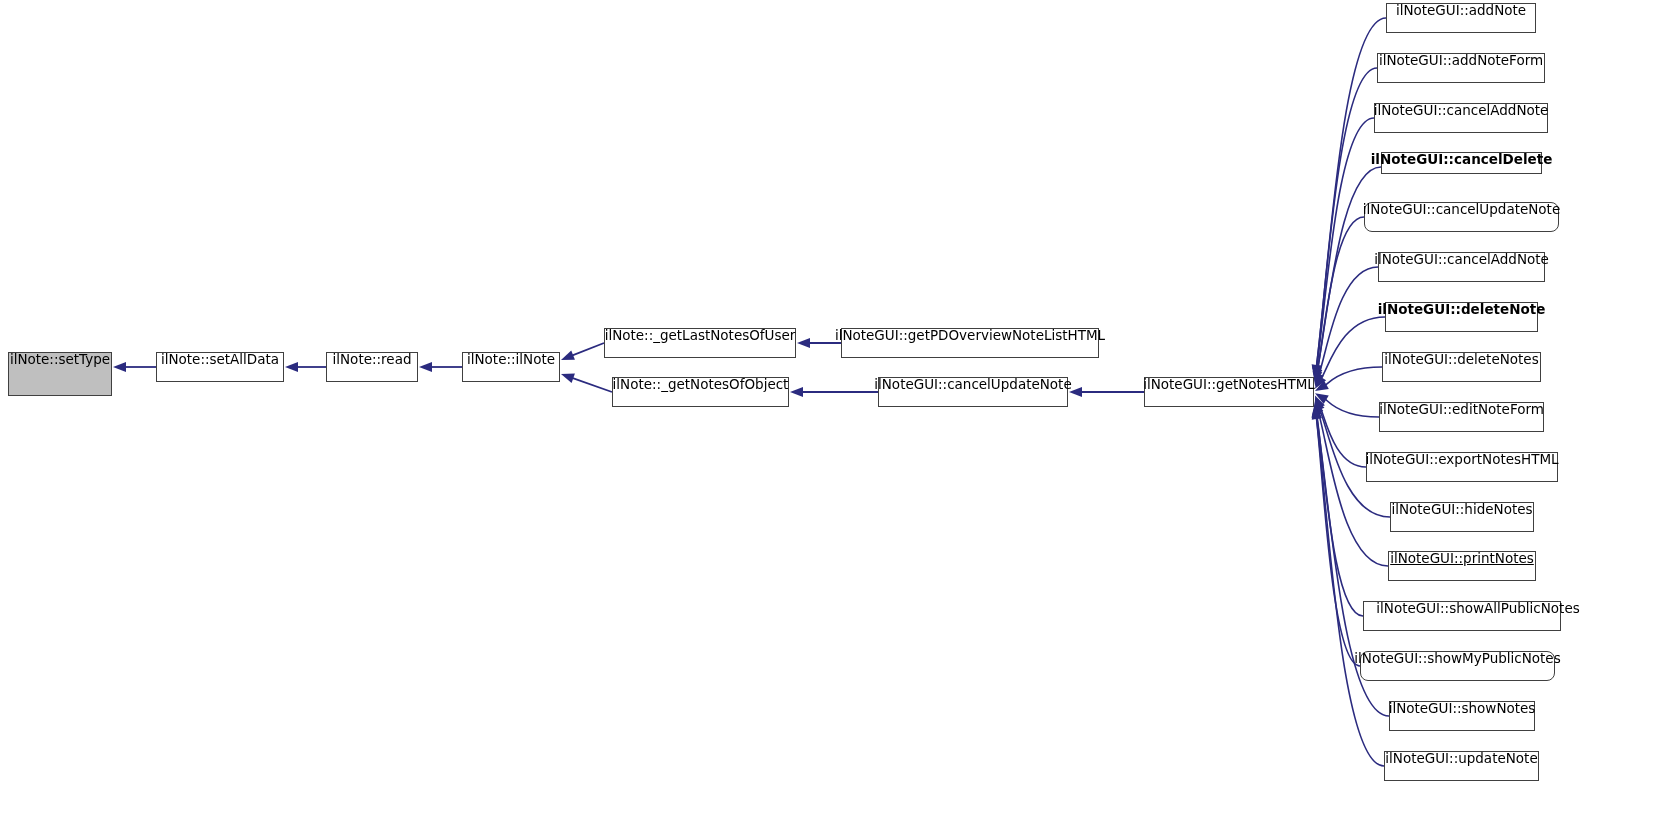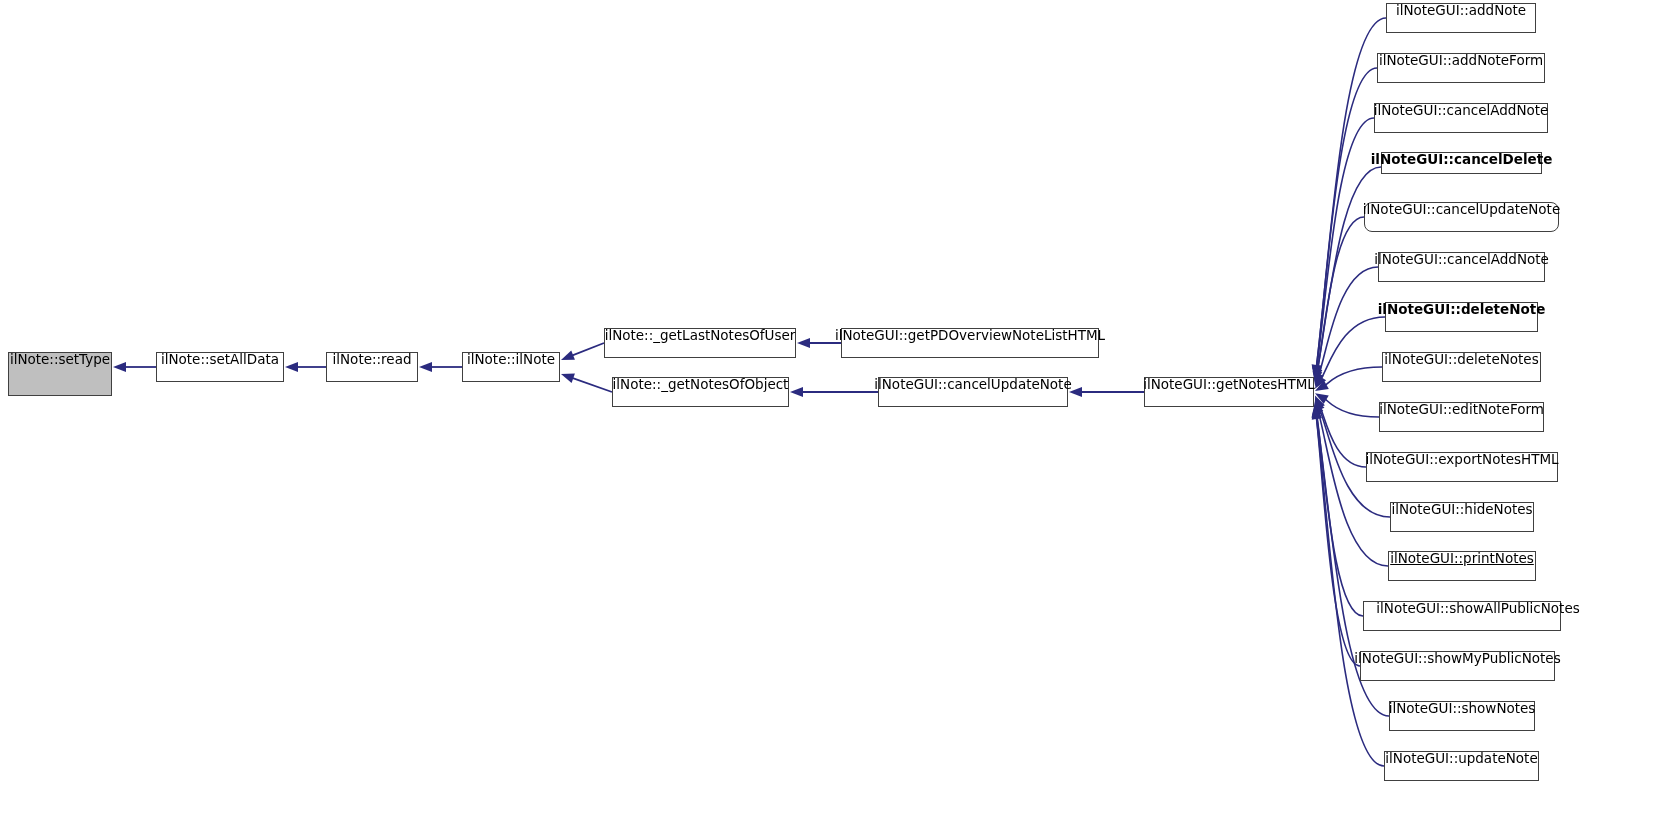--- a/index.html
+++ b/index.html
@@ -156,21 +156,21 @@
       </div>
       <div class="node" style="left: 1390px; top: 502px; width: 144px; height: 30px;">
         <span class="node-label">ilNoteGUI::hideNotes</span>
       </div>
       <div class="node" style="left: 1388px; top: 551px; width: 148px; height: 30px; text-decoration: underline;">
         <span class="node-label">ilNoteGUI::printNotes</span>
       </div>
       <div class="node" style="left: 1363px; top: 601px; width: 198px; height: 30px; padding-left: 32px;">
         <span class="node-label">ilNoteGUI::showAllPublicNotes</span>
       </div>
-      <div class="node" style="left: 1360px; top: 651px; width: 195px; height: 30px;">
+      <div class="node" style="left: 1360px; top: 651px; width: 195px; height: 30px; border-radius: 8px;">
         <span class="node-label">ilNoteGUI::showMyPublicNotes</span>
       </div>
       <div class="node" style="left: 1389px; top: 701px; width: 146px; height: 30px;">
         <span class="node-label">ilNoteGUI::showNotes</span>
       </div>
       <div class="node" style="left: 1384px; top: 751px; width: 155px; height: 30px;">
         <span class="node-label">ilNoteGUI::updateNote</span>
       </div>
     </div>
 </div>

